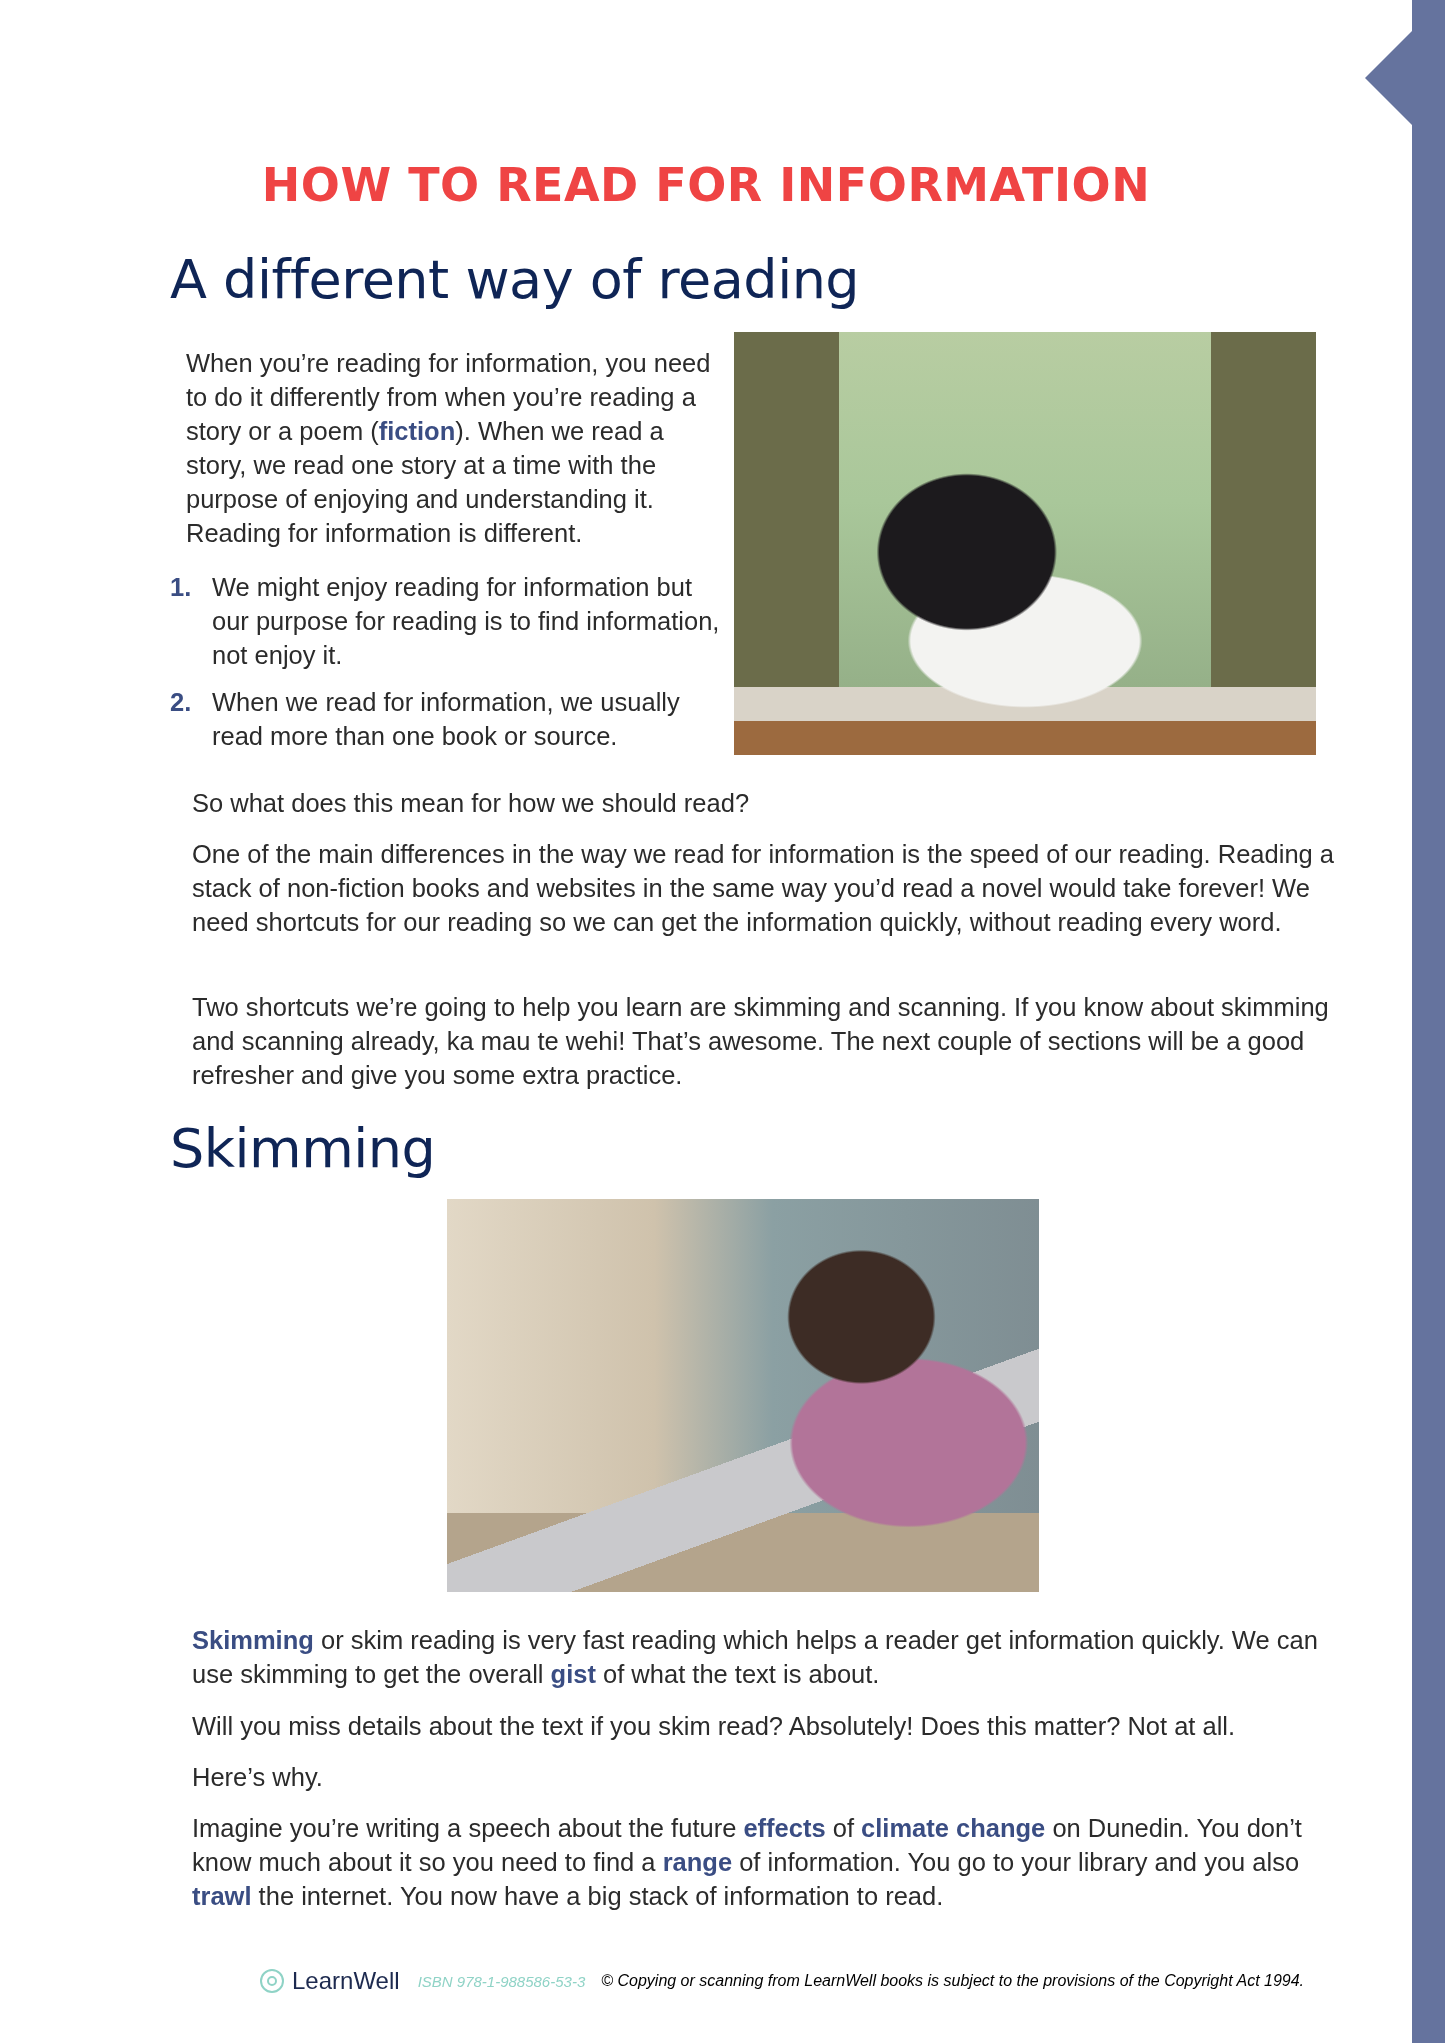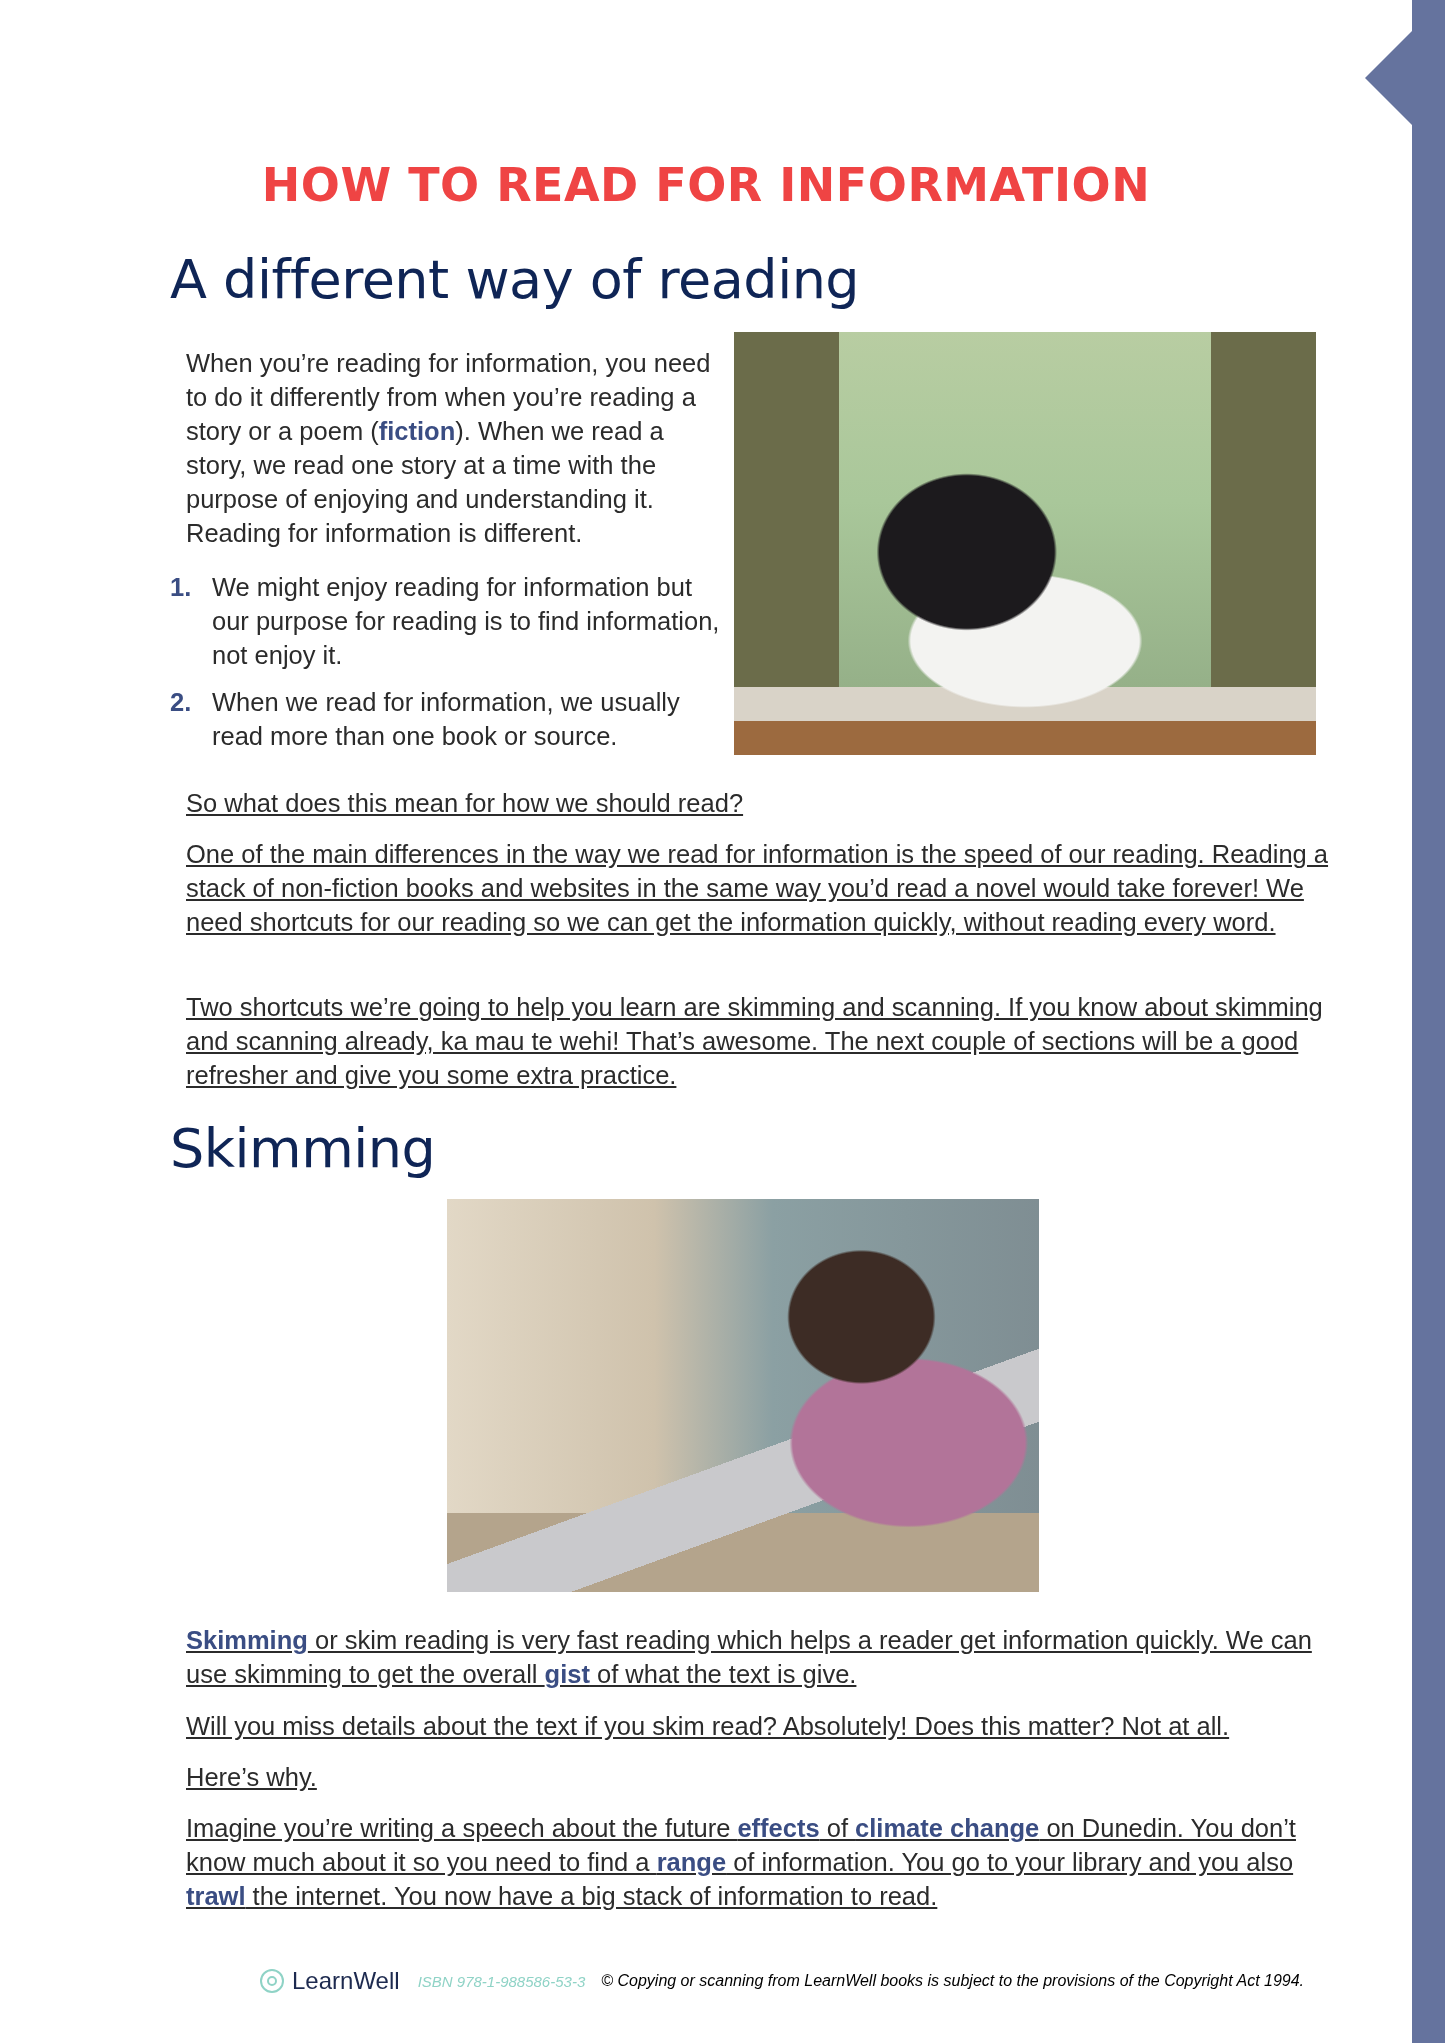--- a/index.html
+++ b/index.html
@@ -50,21 +50,21 @@
   .photo2 {
     position: absolute; left: 447px; top: 1199px; width: 592px; height: 393px;
     background:
       radial-gradient(ellipse 22% 30% at 70% 30%, #3d2c25 0 55%, transparent 57%),
       radial-gradient(ellipse 28% 30% at 78% 62%, #b27499 0 70%, transparent 72%),
       linear-gradient(160deg, transparent 0 60%, #c9c9cc 60% 72%, transparent 72%),
       linear-gradient(180deg, transparent 0 80%, #b4a48c 80% 100%),
       linear-gradient(90deg, #e2d8c6 0%, #cfc2ac 35%, #8ba0a3 55%, #7f8e93 100%);
     overflow: hidden;
   }
-  .para { position: absolute; left: 170px; width: 1150px; text-decoration: underline; }
+  .para { position: absolute; left: 176px; width: 1150px; }
   .p-sowhat { top: 770px; }
   .p-main { top: 821px; }
   .p-two { top: 974px; }
   .p-skim1 { top: 1607px; }
   .p-skim2 { top: 1693px; }
   .p-skim3 { top: 1744px; }
   .p-skim4 { top: 1795px; }
   .footer {
     position: absolute; top: 1967px; left: 260px; display: flex; align-items: center;
     gap: 0; font-size: 15px; white-space: nowrap;
@@ -108,21 +108,21 @@
 <div class="photo1" title="Student scratching his head while reading books in a library"></div>
 
 <p class="para body-text p-sowhat">So what does this mean for how we should read?</p>
 <p class="para body-text p-main">One of the main differences in the way we read for information is the speed of our reading. Reading a stack of non-fiction books and websites in the same way you’d read a novel would take forever! We need shortcuts for our reading so we can get the information quickly, without reading every word.</p>
 <p class="para body-text p-two">Two shortcuts we’re going to help you learn are skimming and scanning. If you know about skimming and scanning already, ka mau te wehi! That’s awesome. The next couple of sections will be a good refresher and give you some extra practice.</p>
 
 <h2 class="h-skim">Skimming</h2>
 
 <div class="photo2" title="Girl reading a book next to a laptop"></div>
 
-<p class="para body-text p-skim1"><span class="strong">Skimming</span><span> or skim reading is very fast reading which helps a reader get information quickly. We can use skimming to get the overall </span><span class="strong">gist</span><span> of what the text is give.</span></p>
+<p class="para body-text p-skim1"><span class="strong">Skimming</span><span> or skim reading is very fast reading which helps a reader get information quickly. We can use skimming to get the overall </span><span class="strong">gist</span><span> of what the text is about.</span></p>
 <p class="para body-text p-skim2">Will you miss details about the text if you skim read? Absolutely! Does this matter? Not at all.</p>
 <p class="para body-text p-skim3">Here’s why.</p>
 <p class="para body-text p-skim4"><span>Imagine you’re writing a speech about the future </span><span class="strong">effects</span><span> of </span><span class="strong">climate change</span><span> on Dunedin. You don’t know much about it so you need to find a </span><span class="strong">range</span><span> of information. You go to your library and you also </span><span class="strong">trawl</span><span> the internet. You now have a big stack of information to read.</span></p>
 
 <div class="footer">
   <span class="logo-swirl"></span>
   <span class="logo-text">LearnWell</span>
   <span class="isbn">ISBN 978-1-988586-53-3</span>
   <span class="copyright">© Copying or scanning from LearnWell books is subject to the provisions of the Copyright Act 1994.</span>
 </div>

